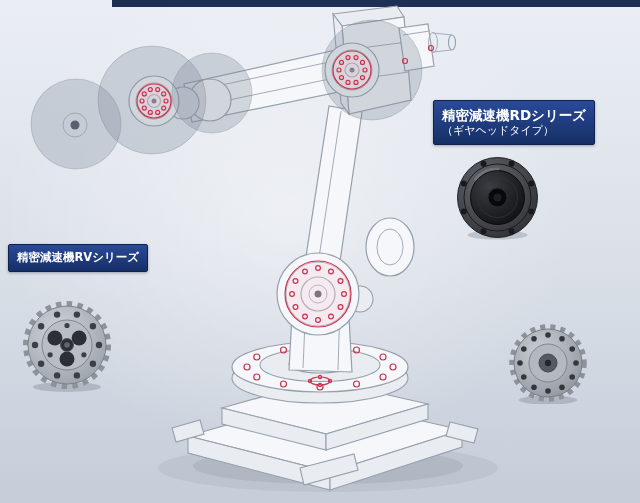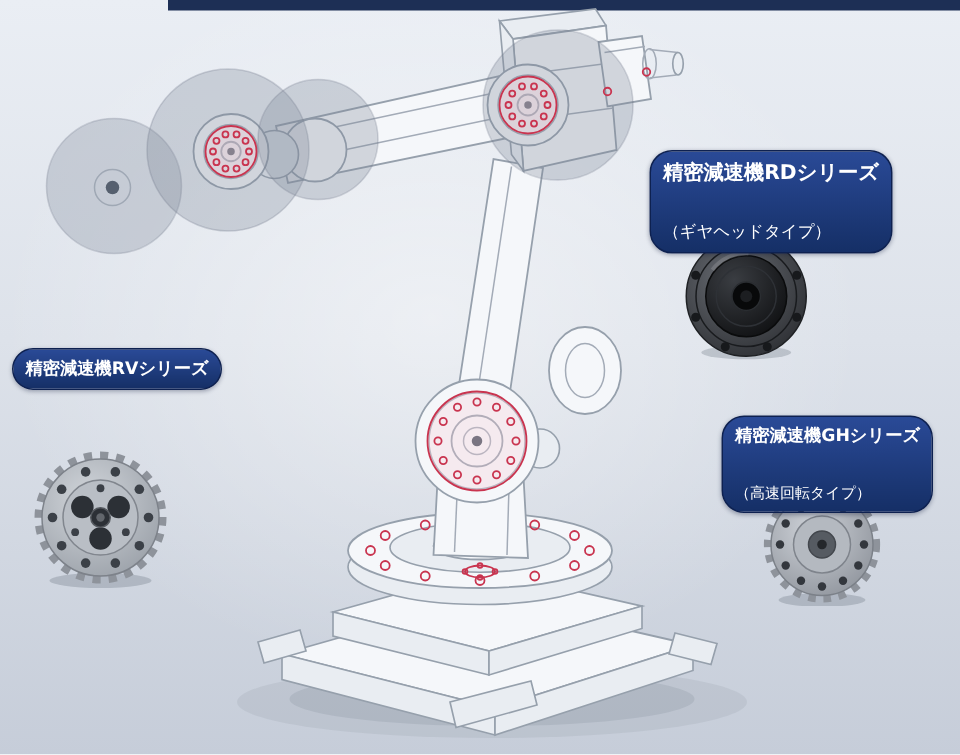--- a/index.html
+++ b/index.html
@@ -24,29 +24,29 @@
   .robot .pt2{fill:#e9edf2;stroke:var(--line-gray);stroke-width:1.1;}
   .robot .ln{fill:none;stroke:#a3abb7;stroke-width:1;}
   .robot .lnf{fill:none;stroke:rgba(130,140,155,.55);stroke-width:1;}
   .robot .halo{fill:rgba(127,137,152,.30);stroke:rgba(110,120,138,.28);stroke-width:1;}
   .robot .rring{fill:rgba(244,205,214,.30);stroke:var(--accent-red);stroke-width:1.2;}
   .robot .rdot{fill:none;stroke:var(--accent-red);stroke-width:1.2;}
   .robot .dark{fill:#46505e;stroke:none;}
   .label{
     position:absolute;color:var(--label-text);
     background:linear-gradient(180deg,var(--label-bg-top),var(--label-bg-bottom));
-    border:1px solid #0e2150;border-radius:15px;padding:5px 8px;
+    border:1px solid #0e2150;border-radius:2px;padding:5px 8px;
     box-shadow:0 1px 3px rgba(20,30,60,.35);white-space:nowrap;line-height:1.35;
   }
   .label .t{font-weight:bold;font-size:11.5px;}
-  .label .s{font-size:10px;margin-top:24px;}
+  .label .s{font-size:10px;}
   .label.rd{left:433px;top:100px;}
   .label.rd .t{font-size:13.5px;}
   .label.rd .s{font-size:11px;}
-  .label.rv{left:8px;top:232px;}
+  .label.rv{left:8px;top:244px;}
   .label.gh{left:481px;top:277px;}
   .product{position:absolute;}
   .product.rd{left:455px;top:155px;}
   .product.rv{left:20px;top:298px;}
   .product.gh{left:507px;top:322px;}
 </style>
 </head>
 <body>
 
 <div class="stage">
@@ -274,18 +274,14 @@
 
   <div class="label rd">
     <div class="t">精密減速機RDシリーズ</div>
     <div class="s">（ギヤヘッドタイプ）</div>
   </div>
 
   <div class="label rv">
     <div class="t">精密減速機RVシリーズ</div>
   </div>
 
-  <div class="label gh">
-    <div class="t">精密減速機GHシリーズ</div>
-    <div class="s">（高速回転タイプ）</div>
-  </div>
 
 </div>
 
 </body></html>

